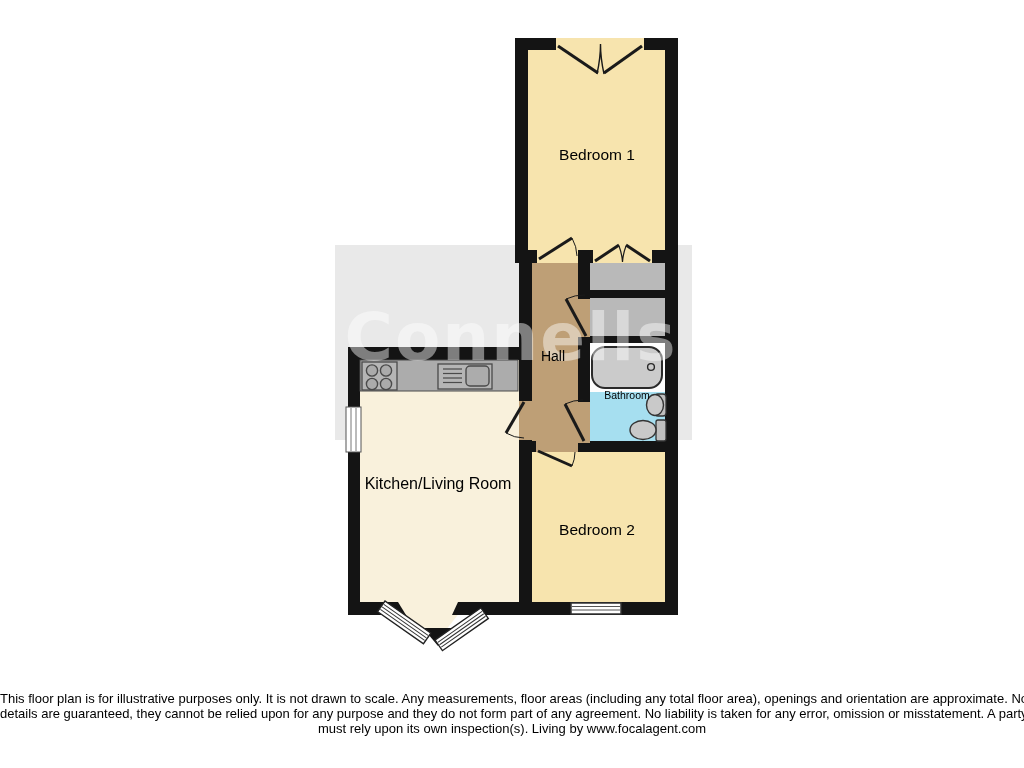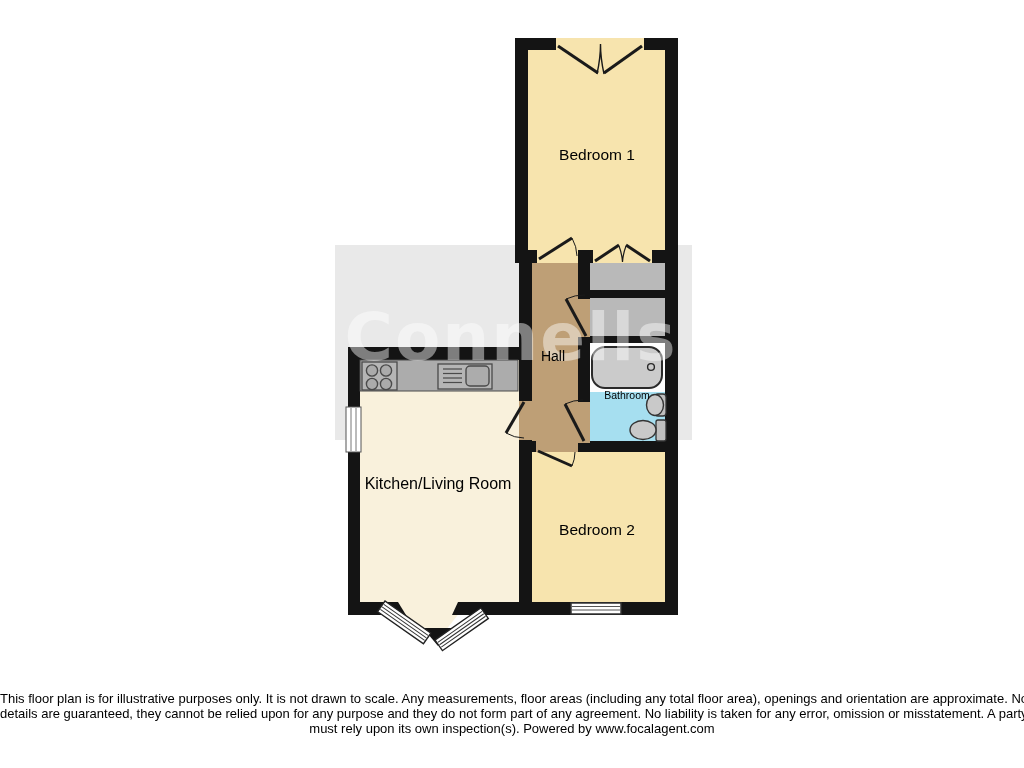--- a/index.html
+++ b/index.html
@@ -176,16 +176,16 @@
     <text x="553" y="361" text-anchor="middle" font-size="14">Hall</text>
     <text x="627" y="399" text-anchor="middle" font-size="10.5">Bathroom</text>
     <text x="438" y="489" text-anchor="middle" font-size="16">Kitchen/Living Room</text>
     <text x="597" y="535" text-anchor="middle" font-size="15.5">Bedroom 2</text>
   </g>
 </svg>
 
   <div class="footer">
     <div>This floor plan is for illustrative purposes only. It is not drawn to scale. Any measurements, floor areas (including any total floor area), openings and orientation are approximate. No</div>
     <div>details are guaranteed, they cannot be relied upon for any purpose and they do not form part of any agreement. No liability is taken for any error, omission or misstatement. A party</div>
-    <div>must rely upon its own inspection(s). Powered by www.focalagent.com</div>
+    <div>must rely upon its own inspection(s). Living by www.focalagent.com</div>
   </div>
 
 </div>
 
 </body></html>

